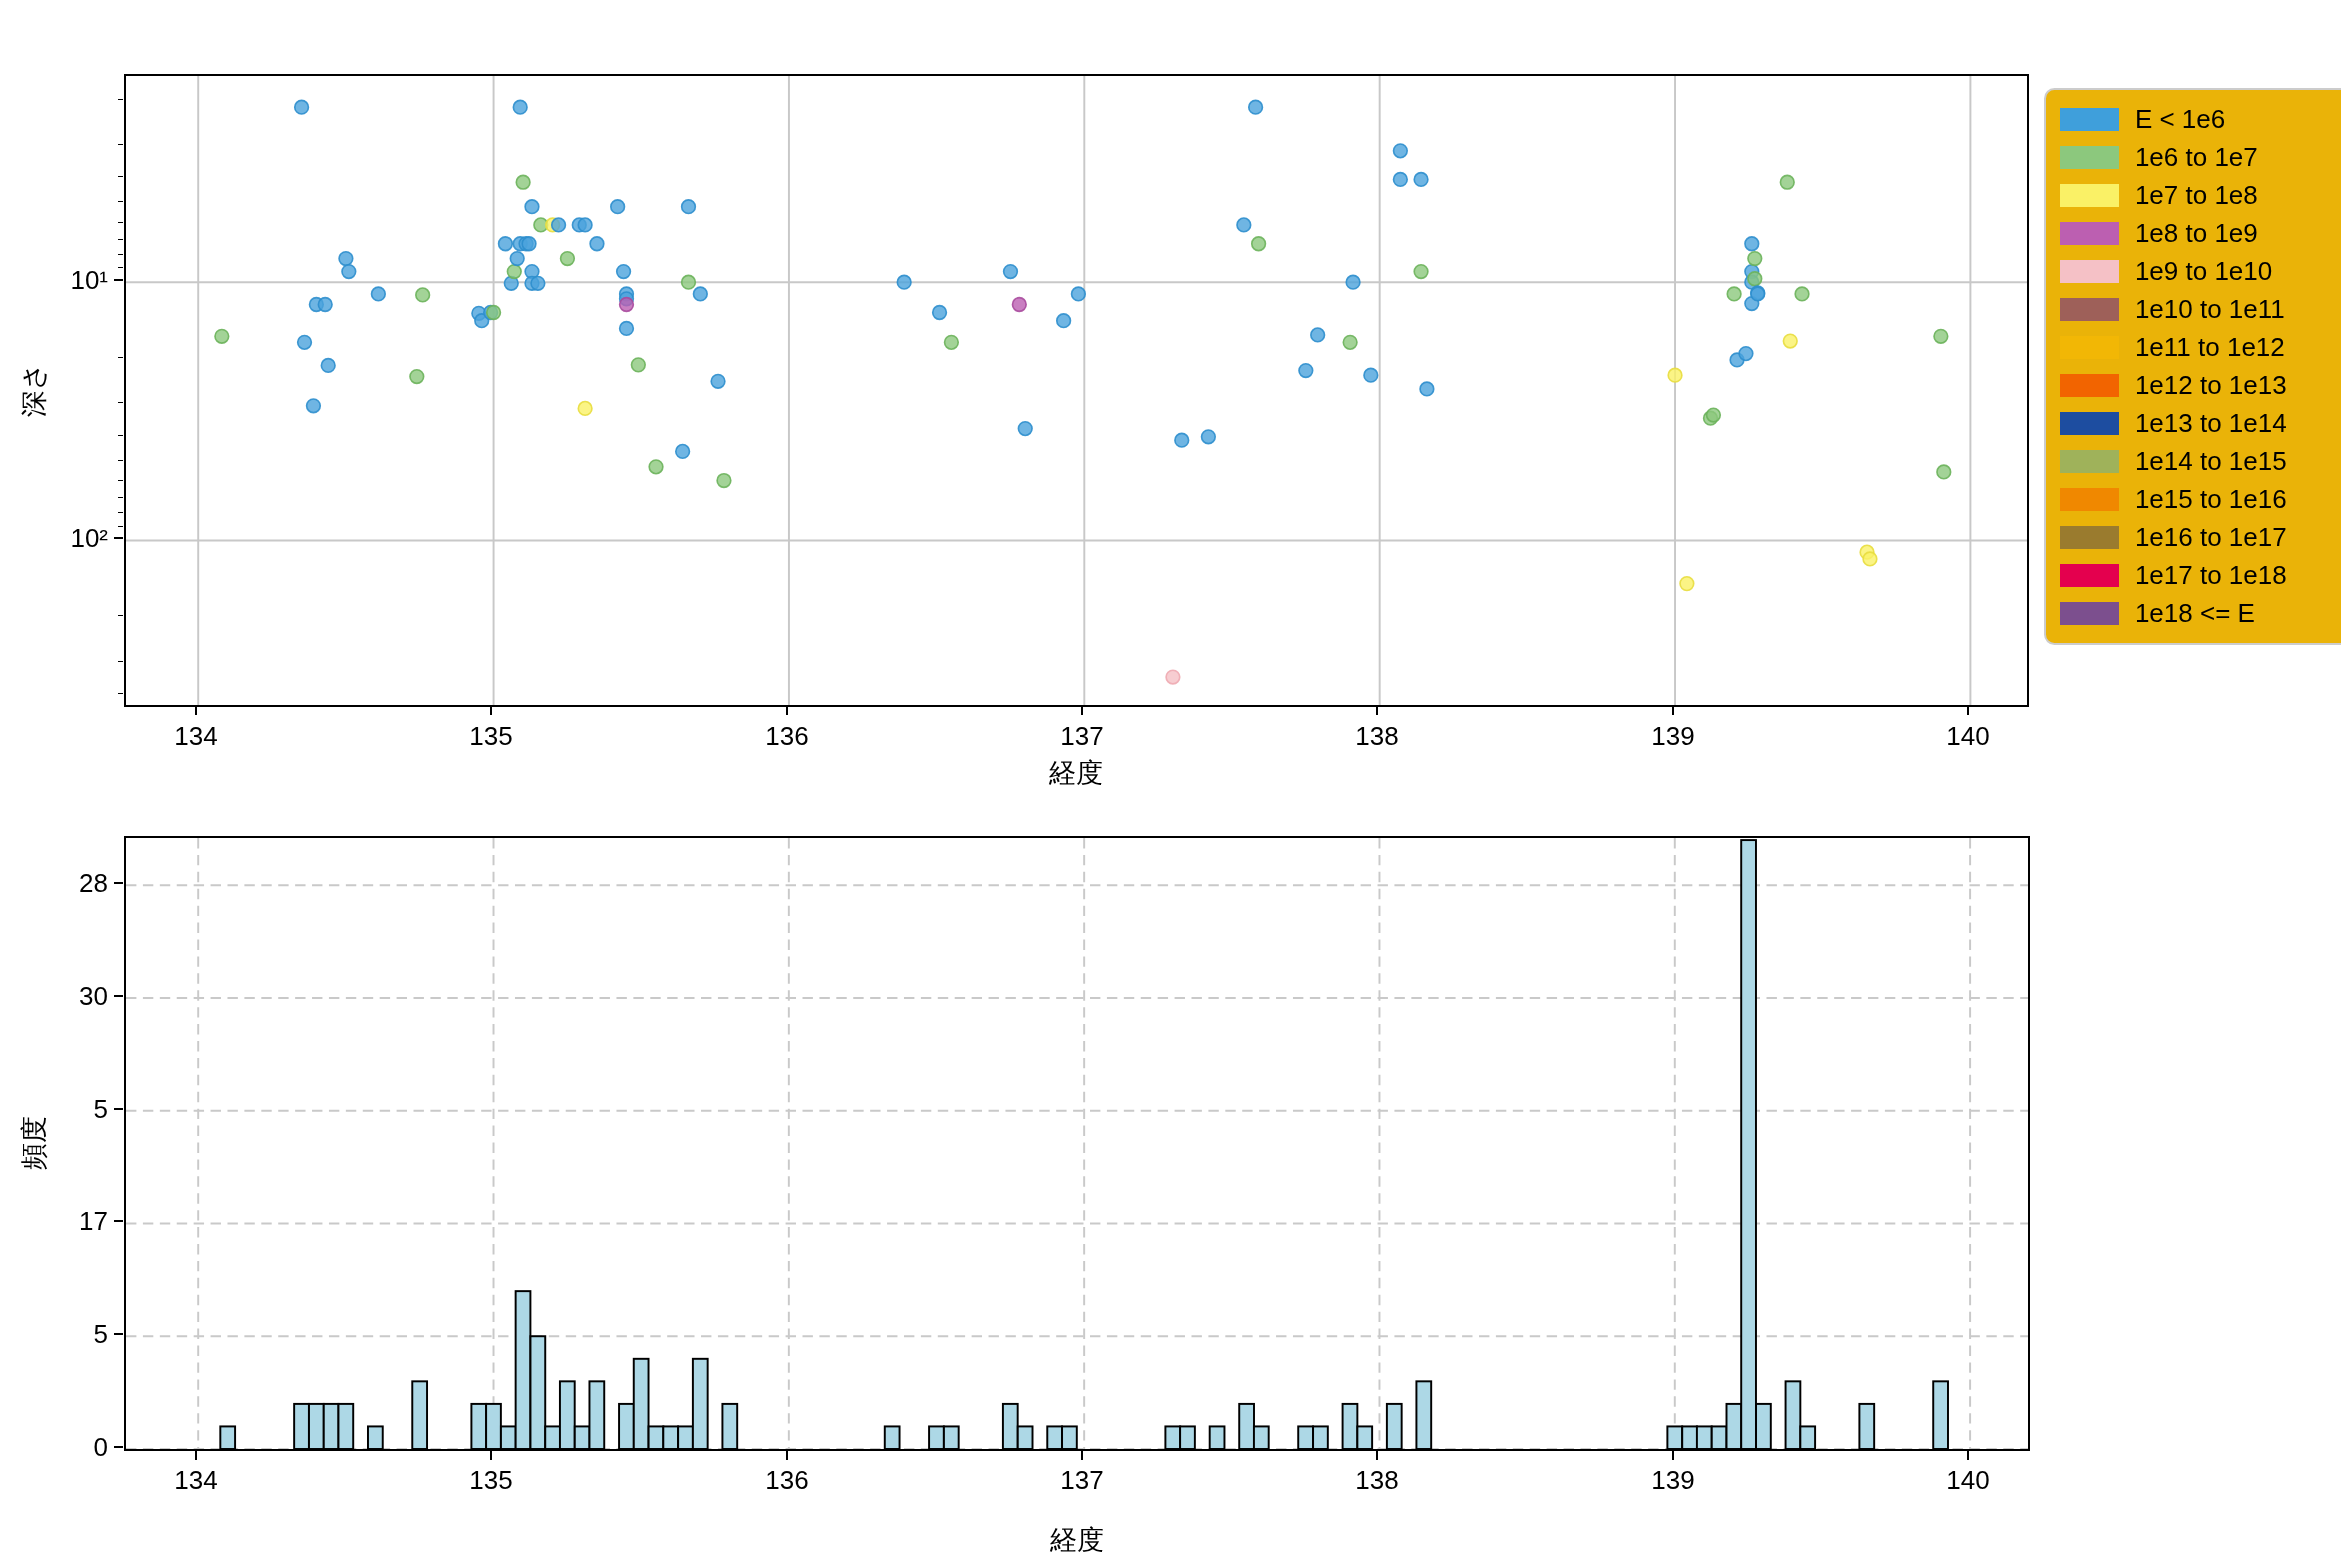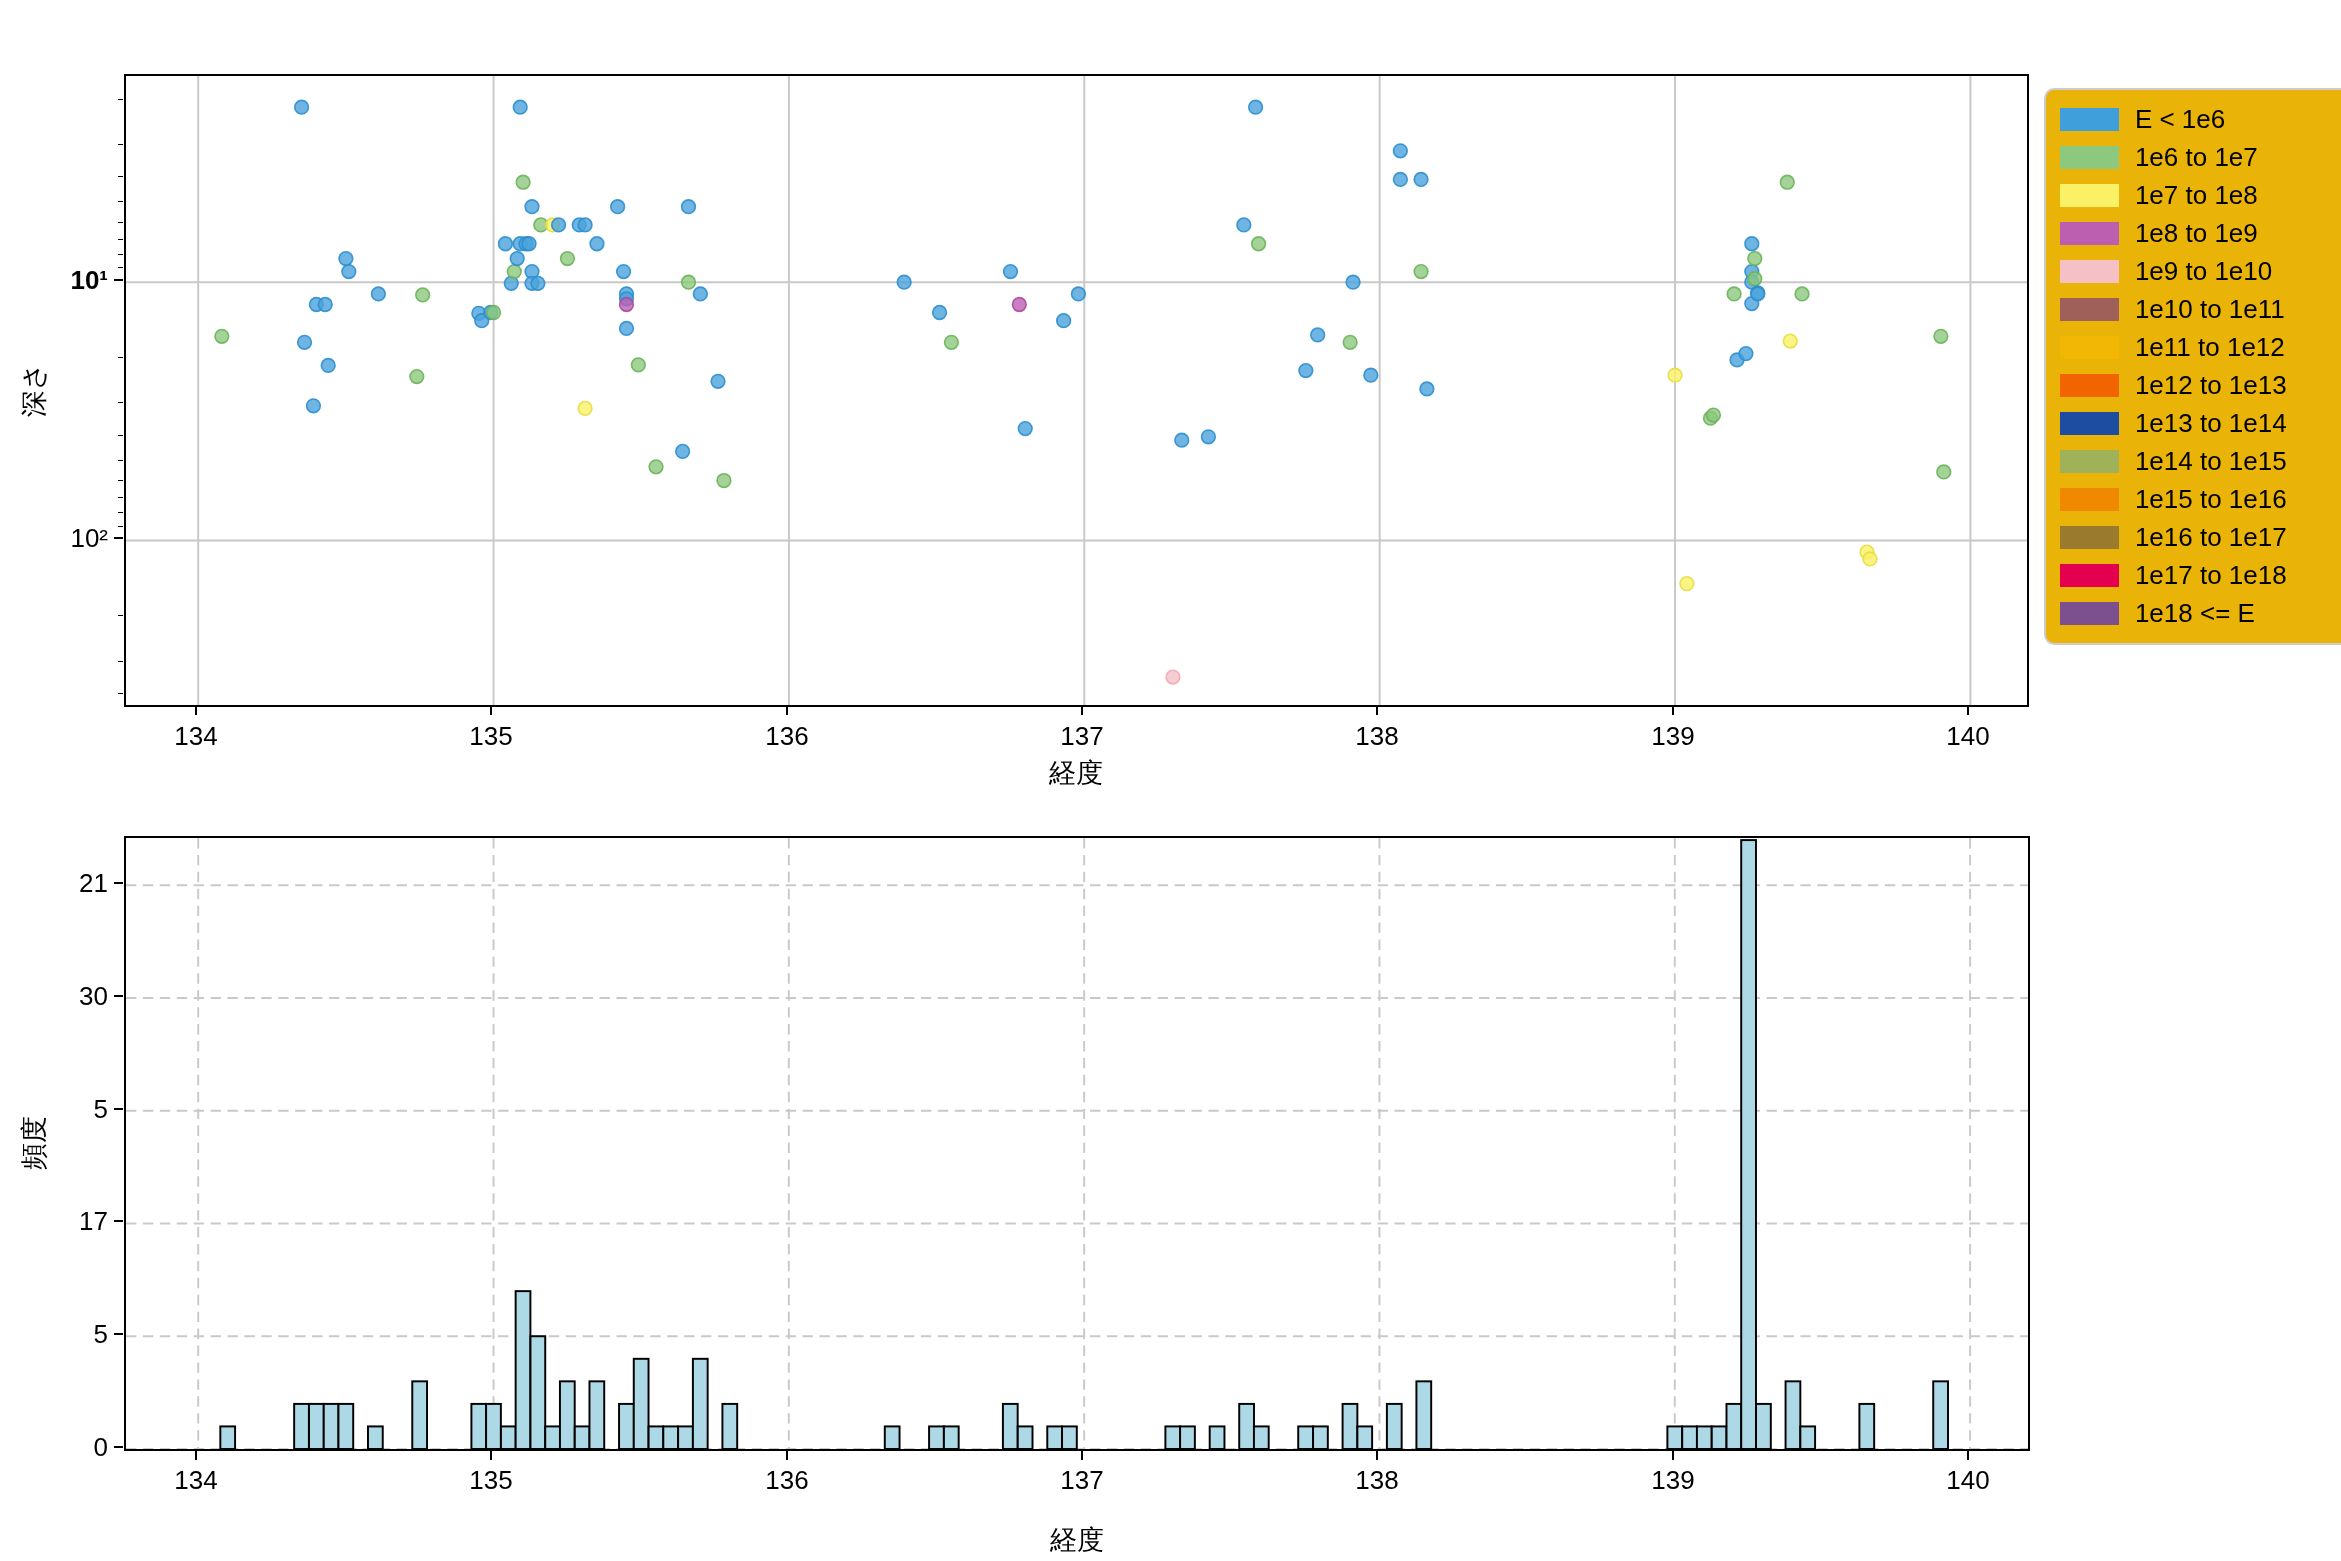--- a/index.html
+++ b/index.html
@@ -288,21 +288,21 @@
     <div class="ticklabel xt" style="left:787px;top:721px;">136</div>
     <div class="tickmark" style="left:1081px;top:706px;width:2px;height:9px;"></div>
     <div class="ticklabel xt" style="left:1082px;top:721px;">137</div>
     <div class="tickmark" style="left:1376px;top:706px;width:2px;height:9px;"></div>
     <div class="ticklabel xt" style="left:1377px;top:721px;">138</div>
     <div class="tickmark" style="left:1672px;top:706px;width:2px;height:9px;"></div>
     <div class="ticklabel xt" style="left:1673px;top:721px;">139</div>
     <div class="tickmark" style="left:1967px;top:706px;width:2px;height:9px;"></div>
     <div class="ticklabel xt" style="left:1968px;top:721px;">140</div>
     <div class="tickmark" style="left:114px;top:279px;width:9px;height:2px;"></div>
-    <div class="ticklabel yt" style="left:108px;top:280px;font-weight:bold;">10¹</div>
+    <div class="ticklabel yt" style="left:108px;top:280px;">10¹</div>
     <div class="tickmark" style="left:114px;top:537px;width:9px;height:2px;"></div>
     <div class="ticklabel yt" style="left:108px;top:538px;">10²</div>
     <div class="tickmark" style="left:118px;top:99px;width:5.2px;height:1.3px;"></div>
     <div class="tickmark" style="left:118px;top:144px;width:5.2px;height:1.3px;"></div>
     <div class="tickmark" style="left:118px;top:176px;width:5.2px;height:1.3px;"></div>
     <div class="tickmark" style="left:118px;top:201px;width:5.2px;height:1.3px;"></div>
     <div class="tickmark" style="left:118px;top:222px;width:5.2px;height:1.3px;"></div>
     <div class="tickmark" style="left:118px;top:239px;width:5.2px;height:1.3px;"></div>
     <div class="tickmark" style="left:118px;top:254px;width:5.2px;height:1.3px;"></div>
     <div class="tickmark" style="left:118px;top:267px;width:5.2px;height:1.3px;"></div>
@@ -335,15 +335,15 @@
     <div class="ticklabel yt" style="left:108px;top:1447px;">0</div>
     <div class="tickmark" style="left:114px;top:1333px;width:9px;height:2px;"></div>
     <div class="ticklabel yt" style="left:108px;top:1334px;">5</div>
     <div class="tickmark" style="left:114px;top:1220px;width:9px;height:2px;"></div>
     <div class="ticklabel yt" style="left:108px;top:1221px;">17</div>
     <div class="tickmark" style="left:114px;top:1108px;width:9px;height:2px;"></div>
     <div class="ticklabel yt" style="left:108px;top:1109px;">5</div>
     <div class="tickmark" style="left:114px;top:995px;width:9px;height:2px;"></div>
     <div class="ticklabel yt" style="left:108px;top:996px;">30</div>
     <div class="tickmark" style="left:114px;top:882px;width:9px;height:2px;"></div>
-    <div class="ticklabel yt" style="left:108px;top:883px;">21</div>
+    <div class="ticklabel yt" style="left:108px;top:883px;">28</div>
   </div>
 
 
 </body></html>

